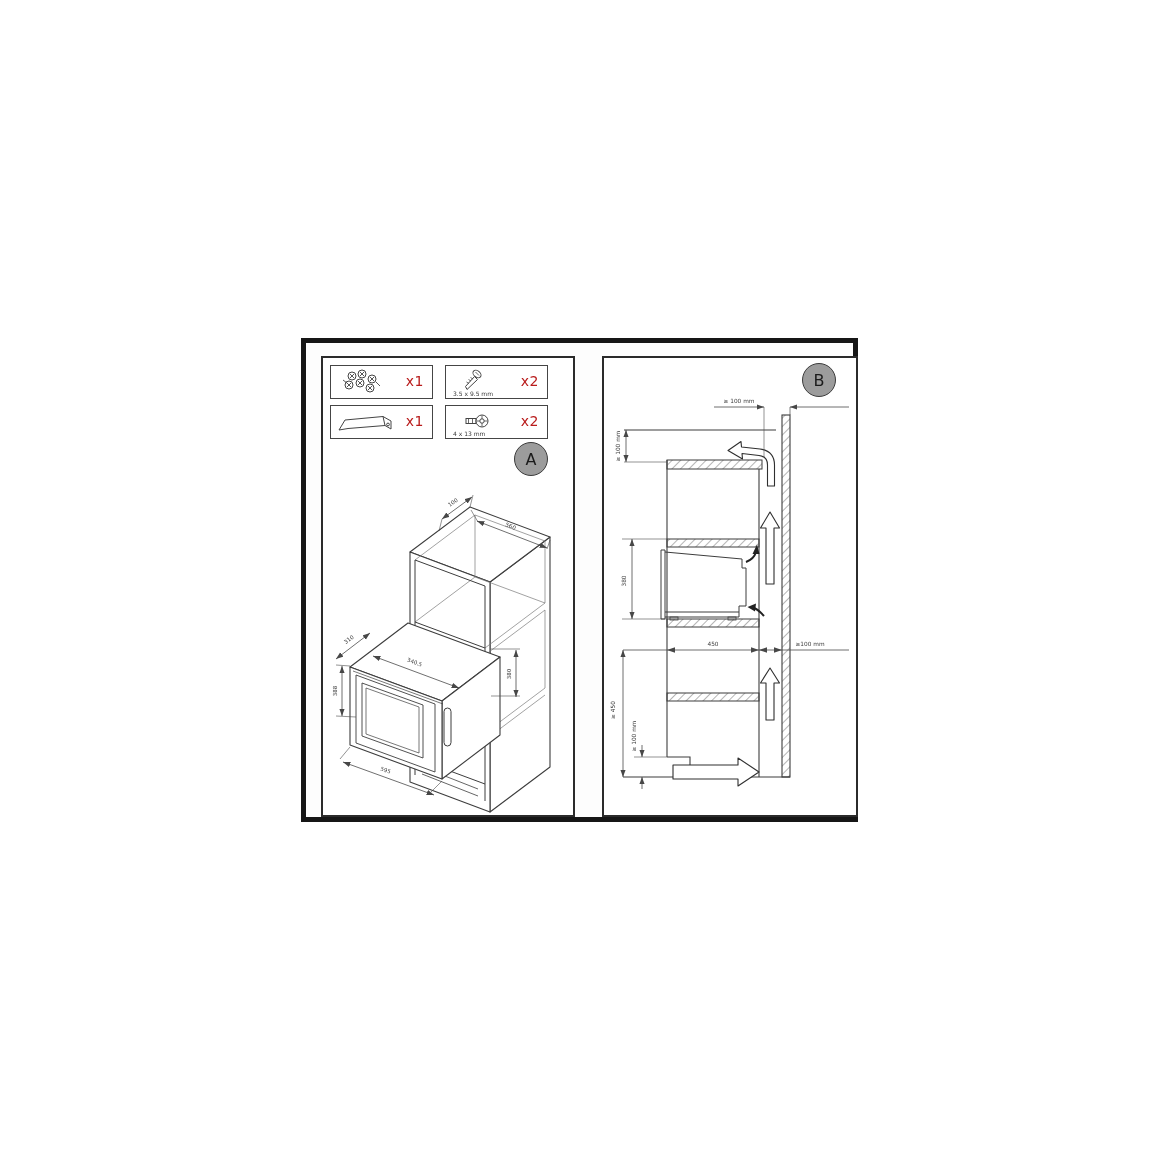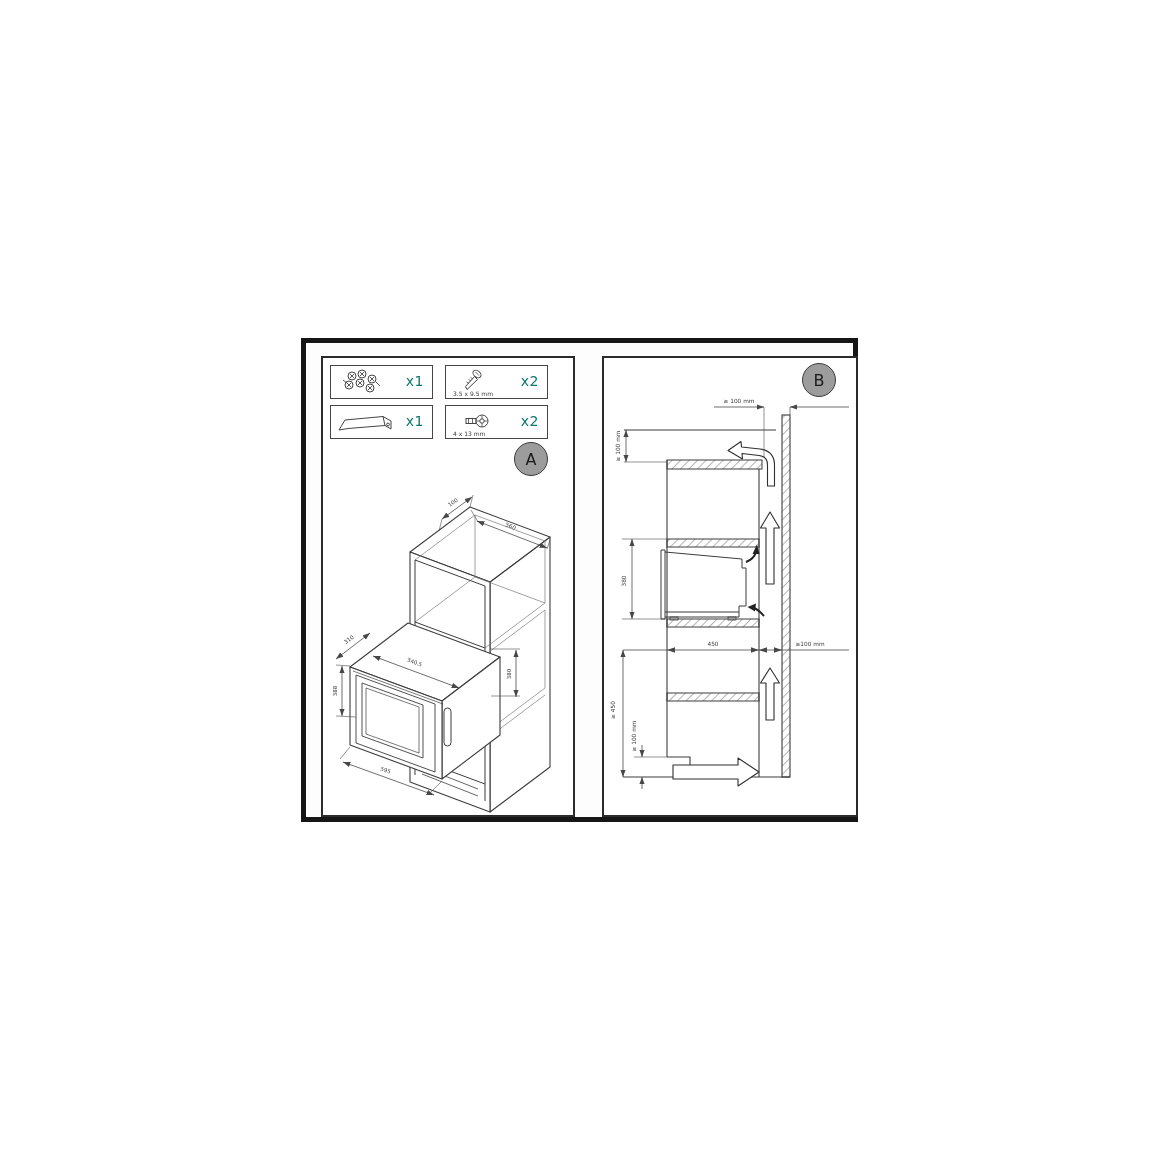--- a/index.html
+++ b/index.html
@@ -7,21 +7,21 @@
         font-family:"DejaVu Sans",sans-serif;}
   .figure{position:absolute;left:301px;top:338px;width:557px;height:484px;
           border:5px solid #161616;background:#fdfdfd;box-sizing:border-box;}
   .panel{position:absolute;top:13px;width:254px;height:461px;border:2px solid #2b2b2b;
          background:#ffffff;box-sizing:border-box;}
   .panel-a{left:15px;}
   .panel-b{left:296px;width:256px;}
   .part-box{position:absolute;width:103px;height:34px;border:1.5px solid #454545;
             background:#fff;box-sizing:border-box;}
   .part-qty{position:absolute;right:8px;top:50%;transform:translateY(-54%);
-            font-size:14px;color:#0f766e;letter-spacing:.5px;}
+            font-size:14px;color:#b91c1c;letter-spacing:.5px;}
   .part-size{position:absolute;left:7px;bottom:1px;font-size:6px;color:#3a3a3a;}
   .badge{position:absolute;width:34px;height:34px;border-radius:50%;
          background:#9c9c9c;border:1.5px solid #3c3c3c;box-sizing:border-box;
          display:flex;align-items:center;justify-content:center;
          font-size:16px;color:#1b1b1b;}
   .draw{position:absolute;left:0;top:0;}
   svg text{font-family:"DejaVu Sans",sans-serif;fill:#3c3c3c;}
   .dim-t{font-size:5.5px;}
   .dim-tb{font-size:5.8px;}
 </style>

